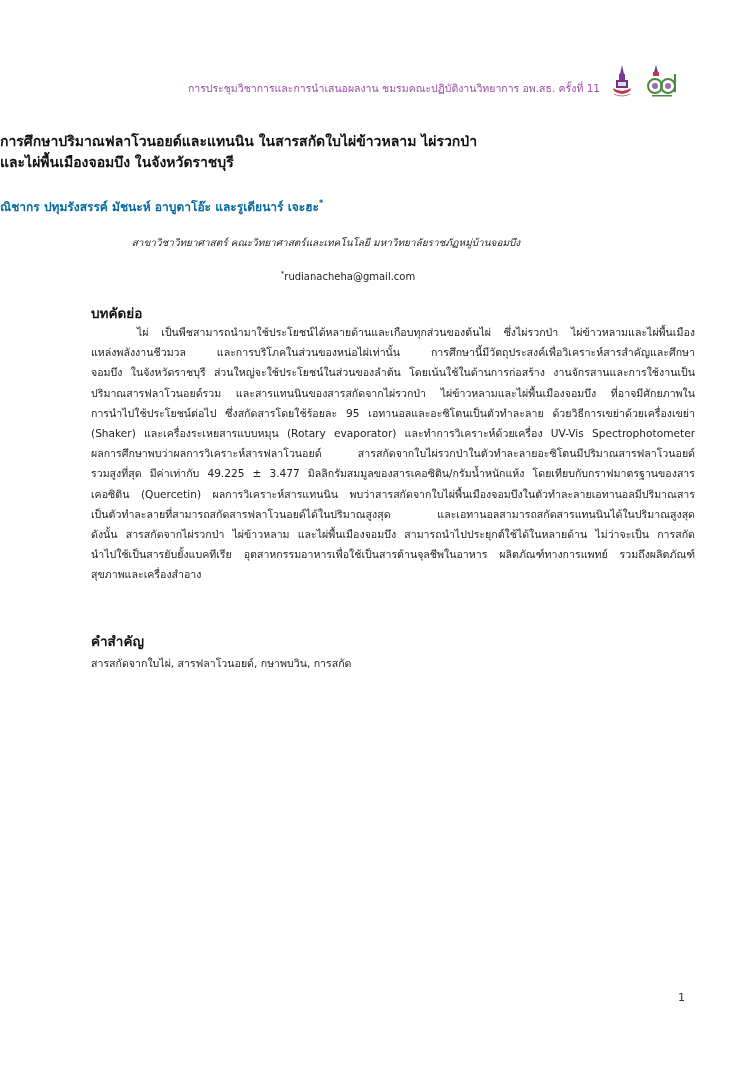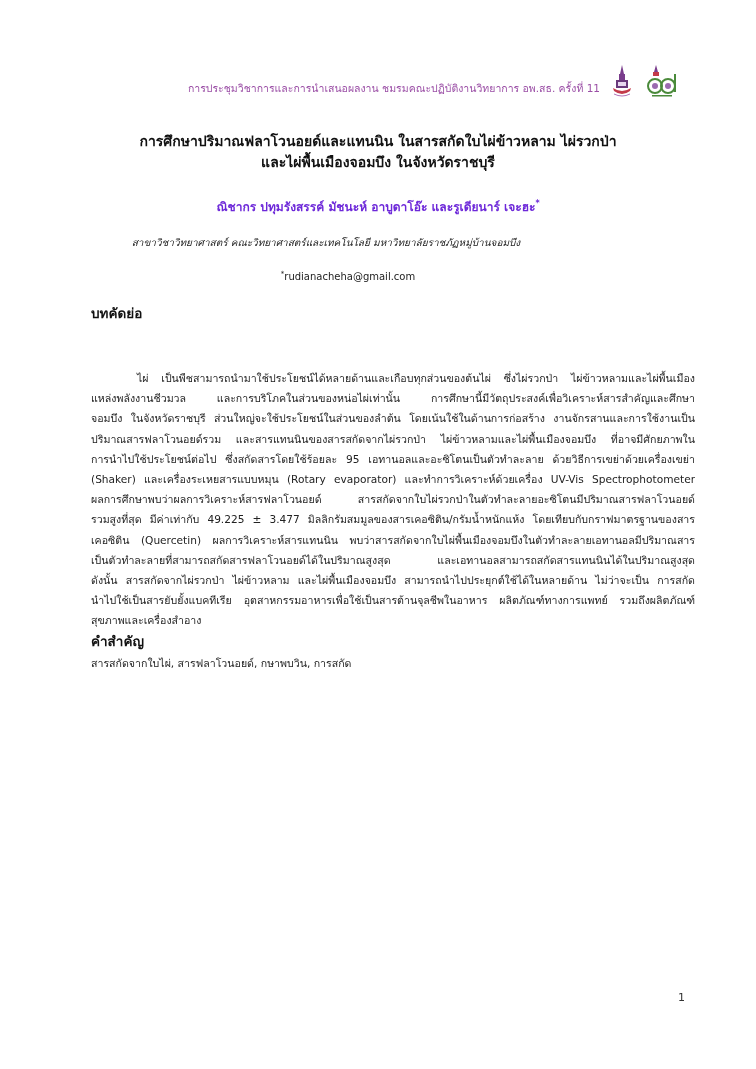--- a/index.html
+++ b/index.html
@@ -8,25 +8,25 @@
 
     .header {
       position: absolute; top: 80px; left: 0; width: 600px;
       text-align: right; font-size: 10.5px; color: #9b4fa6; padding-left: 28px;
     }
     .logos { position: absolute; top: 64px; left: 608px; display: flex; gap: 10px; }
     .logo { width: 28px; height: 36px; position: relative; }
 
     .title {
       position: absolute; top: 131px; left: 0; width: 756px;
-      text-align: center; font-weight: bold; font-size: 14px; line-height: 21px; color: #111;
+      font-weight: bold; font-size: 14px; line-height: 21px; color: #111;
     }
     .authors {
       position: absolute; top: 197px; left: 0; width: 756px;
-      text-align: center; font-weight: bold; font-size: 12px; color: #6d28d9;
+      text-align: left; font-weight: bold; font-size: 12px; color: #0369a1;
     }
     .authors sup { font-size: 8px; vertical-align: super; }
     .affil {
       position: absolute; top: 235px; left: 0; width: 652px;
       text-align: center; font-style: italic; font-size: 10px; color: #222;
     }
     .email {
       position: absolute; top: 270px; left: 0; width: 696px;
       text-align: center; font-size: 10px; color: #222;
     }
@@ -34,21 +34,21 @@
 
     .section-head {
       position: absolute; left: 91px; font-weight: bold; font-size: 13.5px; color: #111;
     }
     .abstract {
       position: absolute; top: 322px; left: 91px; width: 604px;
       font-size: 10.6px; line-height: 20.2px; color: #222;
       text-align: justify;
     }
     .abstract .line { display: block; white-space: nowrap; overflow: hidden; text-align-last: justify; }
-    .abstract .line.first { text-indent: 46px; margin-top: 46px; }
+    .abstract .line.first { text-indent: 46px; }
     .abstract .line.last { text-align-last: left; }
 
     .keywords {
       position: absolute; top: 655px; left: 91px; font-size: 10.6px; color: #222;
     }
     .page-num {
       position: absolute; top: 991px; left: 678px; font-size: 11px; color: #333;
     }
   </style>
 </head>

